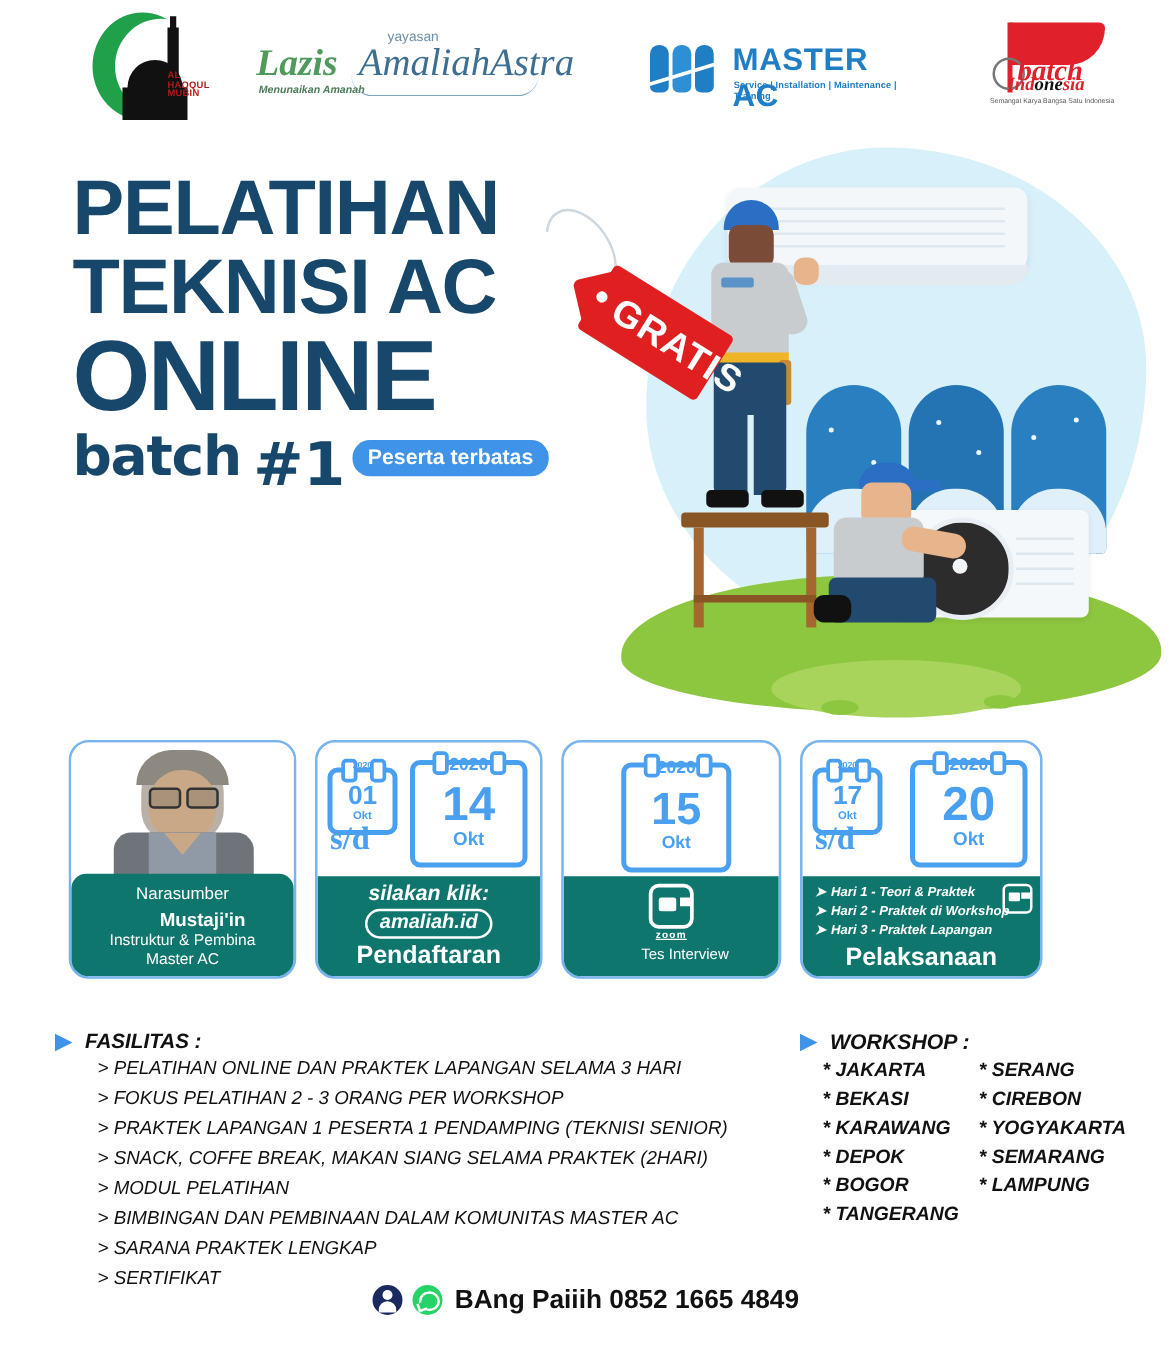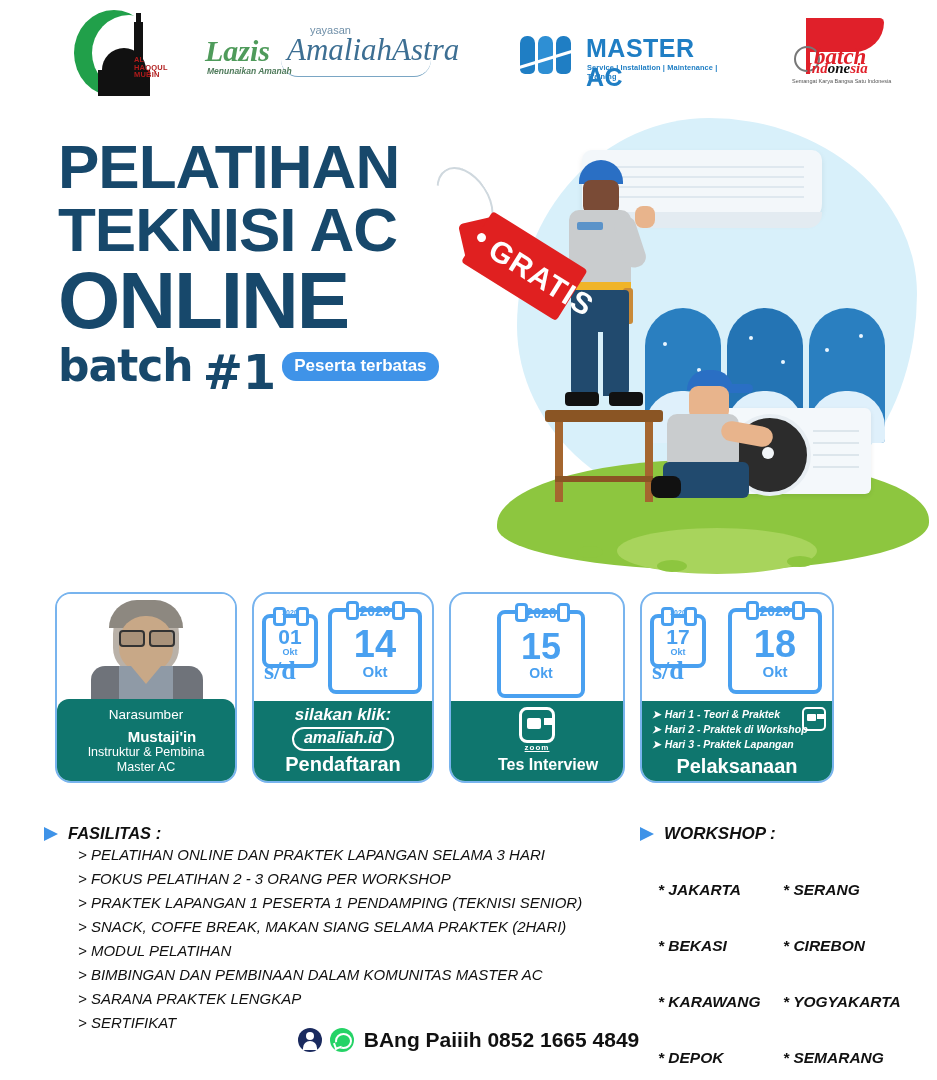--- a/index.html
+++ b/index.html
@@ -239,21 +239,21 @@
   .c2-klik{font-size:17px;font-style:italic;font-weight:bold;padding-top:4px;}
   .c2-url{display:inline-block;border:2px solid #fff;border-radius:12px;padding:0px 10px 2px;
         font-size:16px;font-style:italic;font-weight:bold;margin-top:2px;}
   .c2-reg{font-size:20px;font-weight:bold;padding-top:2px;}
 
   .zoomicon{width:30px;height:30px;border:3px solid #fff;border-radius:8px;margin:6px auto 0;
         position:relative;}
   .zoomicon::after{content:"";position:absolute;left:5px;top:8px;width:14px;height:11px;
         background:#fff;border-radius:2px;box-shadow:15px -2px 0 -2px #fff;}
   .zoomlbl{font-size:8px;font-weight:bold;letter-spacing:1px;text-decoration:underline;}
-  .c3-title{font-size:16px;font-weight:bold;padding-top:4px;padding-left:22px;}
+  .c3-title{font-size:12px;font-weight:normal;padding-top:4px;padding-left:22px;}
 
   .c4-list{padding:6px 0 0 10px;text-align:left;}
   .c4-item{font-size:10.5px;font-style:italic;font-weight:bold;line-height:15px;
         white-space:nowrap;}
   .c4-item .ar{display:inline-block;margin-right:4px;}
   .c4-title{font-size:20px;font-weight:bold;text-align:center;padding-top:3px;}
   .c4-zoom{position:absolute;right:6px;top:6px;width:20px;height:20px;border:2px solid #fff;
         border-radius:5px;}
   .c4-zoom::after{content:"";position:absolute;left:3px;top:5px;width:9px;height:7px;
         background:#fff;border-radius:1px;box-shadow:9px -1px 0 -1px #fff;}
@@ -264,21 +264,21 @@
         color:#111;}
   .arrow{width:0;height:0;border-left:14px solid #3f93e8;border-top:7px solid transparent;
         border-bottom:7px solid transparent;margin-right:10px;flex:none;}
   .fac-item{font-size:15px;font-style:italic;color:#111;margin-left:34px;line-height:24px;
         white-space:nowrap;}
 
   .ws{position:absolute;left:640px;top:824px;width:300px;}
   .ws-head{display:flex;align-items:center;font-size:17px;font-style:italic;font-weight:bold;color:#111;}
   .ws-cols{display:flex;margin-left:18px;margin-top:1px;}
   .ws-col{margin-right:16px;}
-  .ws-item{font-size:15.5px;font-style:italic;font-weight:bold;color:#111;line-height:23px;white-space:nowrap;margin-top:33px;}
+  .ws-item{font-size:15.5px;font-style:italic;font-weight:bold;color:#111;line-height:23px;white-space:nowrap;}
 
   
   .footer{position:absolute;left:0;top:1028px;width:937px;display:flex;justify-content:center;
         align-items:flex-start;}
   .ic-person{width:24px;height:24px;border-radius:50%;background:#1a2a5e;position:relative;margin-right:8px;}
   .ic-person::before{content:"";position:absolute;left:8px;top:4px;width:8px;height:8px;
         background:#fff;border-radius:50%;}
   .ic-person::after{content:"";position:absolute;left:5px;top:13px;width:14px;height:9px;
         background:#fff;border-radius:7px 7px 0 0;}
   .ic-wa{width:24px;height:24px;border-radius:50%;background:#25d366;position:relative;margin-right:10px;}
@@ -507,21 +507,21 @@
             <div class="ring r2"></div>
           <div class="yr">2020</div>
           <div class="d">17</div>
           <div class="m">Okt</div>
         </div>
         <div class="sd">s/d</div>
         <div class="cal cal-lg">
           <div class="ring r1"></div>
             <div class="ring r2"></div>
           <div class="yr">2020</div>
-          <div class="d">18</div>
+          <div class="d">20</div>
           <div class="m">Okt</div>
         </div>
       </div>
       <div class="card-bottom">
         <div class="c4-zoom"></div>
         <div class="c4-list">
           <div class="c4-item"><span class="ar">➤</span><span>Hari 1  -  Teori &amp; Praktek</span></div>
           <div class="c4-item"><span class="ar">➤</span><span>Hari 2 -  Praktek di Workshop</span></div>
           <div class="c4-item"><span class="ar">➤</span><span>Hari 3  -  Praktek Lapangan</span></div>
         </div>

